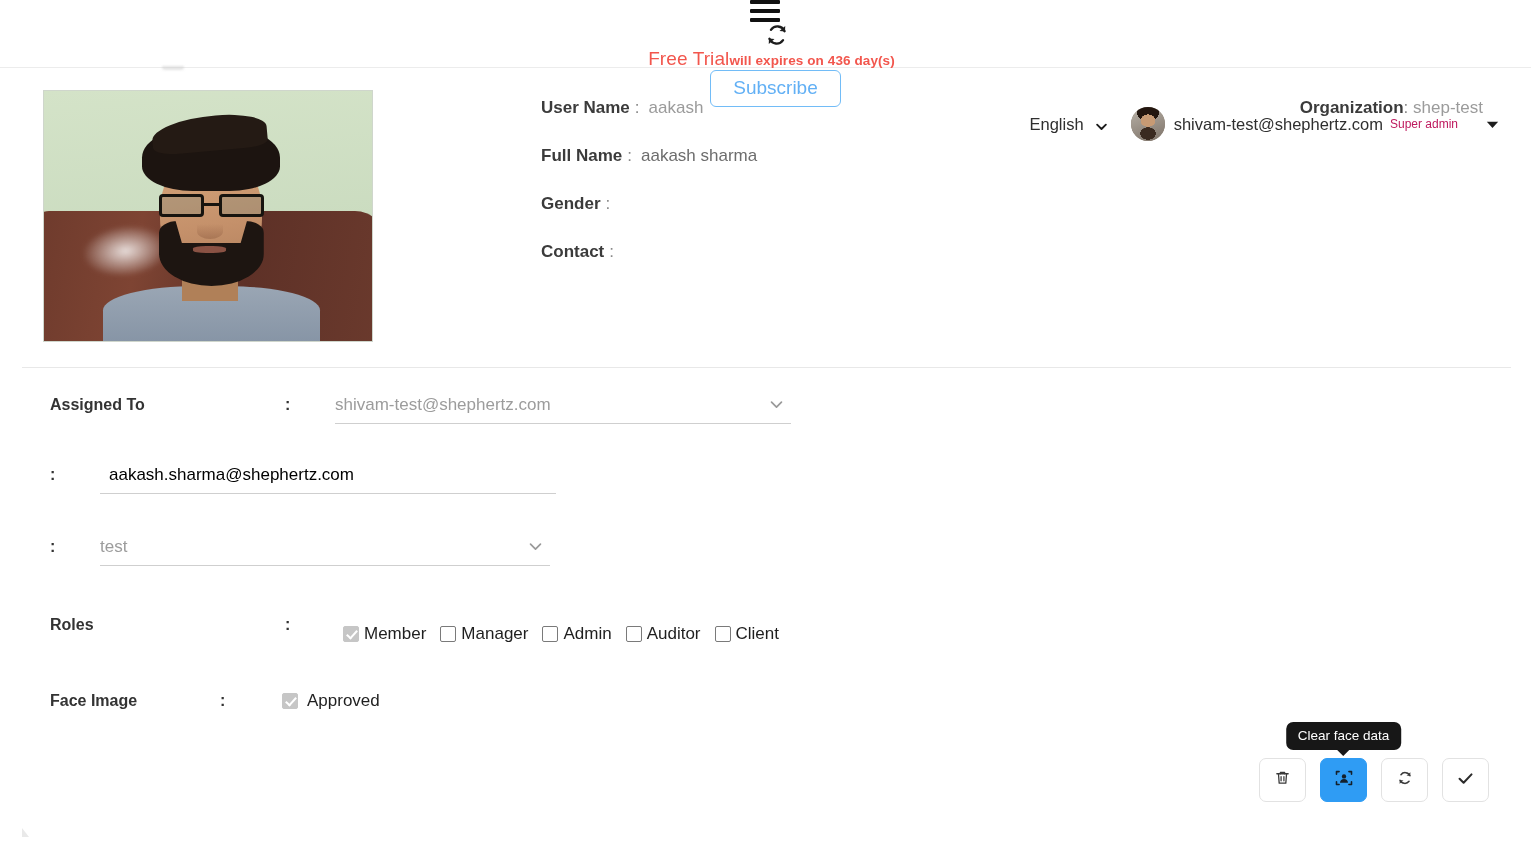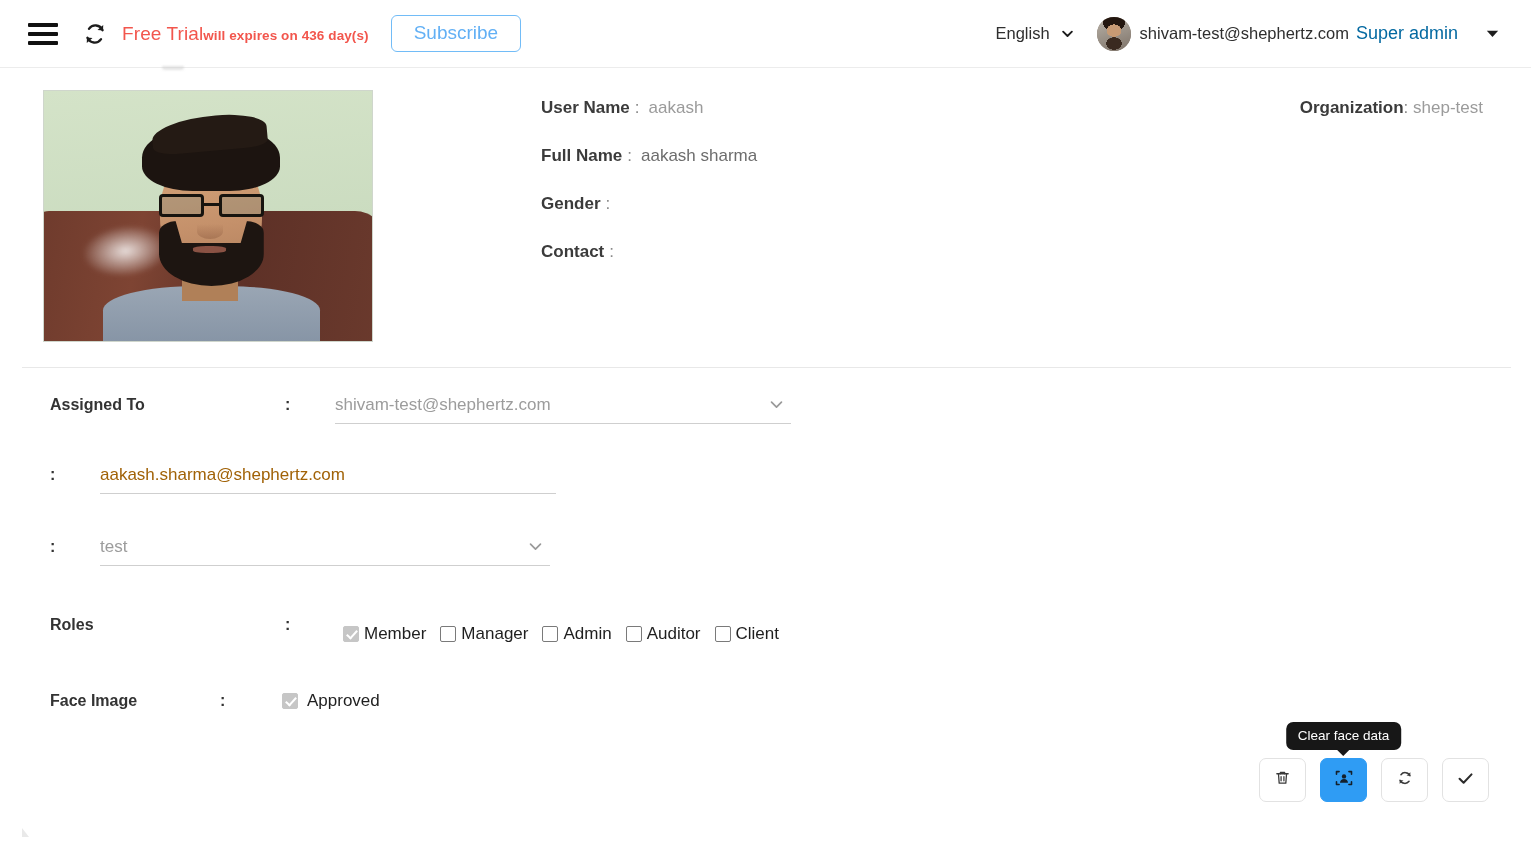--- a/index.html
+++ b/index.html
@@ -15,20 +15,21 @@
   
   .topbar {
     position: relative;
     height: 68px;
     width: 100%;
     background: #ffffff;
     border-bottom: 1px solid #ececec;
     display: flex;
     align-items: center;
     padding: 0 30px 0 28px;
+    flex-direction: column;
   }
   .hamburger {
     width: 30px; height: 22px;
     display: flex; flex-direction: column; justify-content: space-between;
     cursor: pointer;
     flex: 0 0 auto;
   }
   .hamburger span {
     display: block; height: 4px; width: 100%;
     background: #111; border-radius: 1px;
@@ -60,21 +61,21 @@
   }
   .topbar-right {
     margin-left: auto;
     display: flex;
     align-items: center;
   }
   .lang {
     font-size: 16.5px;
     color: #2f2f2f;
     display: flex;
-    align-items: center;
+    align-items: flex-end;
     cursor: pointer;
   }
   .lang .chev { margin-left: 10px; display:flex; }
   .avatar {
     width: 34px; height: 34px;
     border-radius: 50%;
     margin-left: 22px;
     overflow: hidden;
     flex: 0 0 auto;
     position: relative;
@@ -89,22 +90,22 @@
       linear-gradient(160deg, #b9b2a8 0%, #7d7268 100%);
   }
   .user-email {
     margin-left: 9px;
     font-size: 16.5px;
     color: #2f2f2f;
     white-space: nowrap;
   }
   .user-role {
     margin-left: 7px;
-    font-size: 18px;
-    color: #0369a1;
+    font-size: 12px;
+    color: #be185d;
     white-space: nowrap;
     cursor: pointer;
   }
   .caret-down {
     margin-left: 26px;
     cursor: pointer;
     display: flex;
   }
 
   
@@ -316,23 +317,24 @@
     position: absolute;
     right: 6px; top: 50%;
     transform: translateY(-60%);
     display: flex;
   }
   .fld input {
     border: 0; outline: 0;
     background: transparent;
     font-family: "Liberation Sans", sans-serif;
     font-size: 17px;
-    color: #a16207;
+    color: #000000;
     width: 100%;
     padding: 0;
+    margin-left: 9px;
   }
   .fld input::placeholder { color: #9c9c9c; }
 
   .frow.r-assigned { margin-bottom: 34px; }
   .frow.r-email { margin-bottom: 36px; }
   .frow.r-dept { margin-bottom: 42px; }
   .frow.r-roles { margin-bottom: 40px; }
 
   
   .roles {

